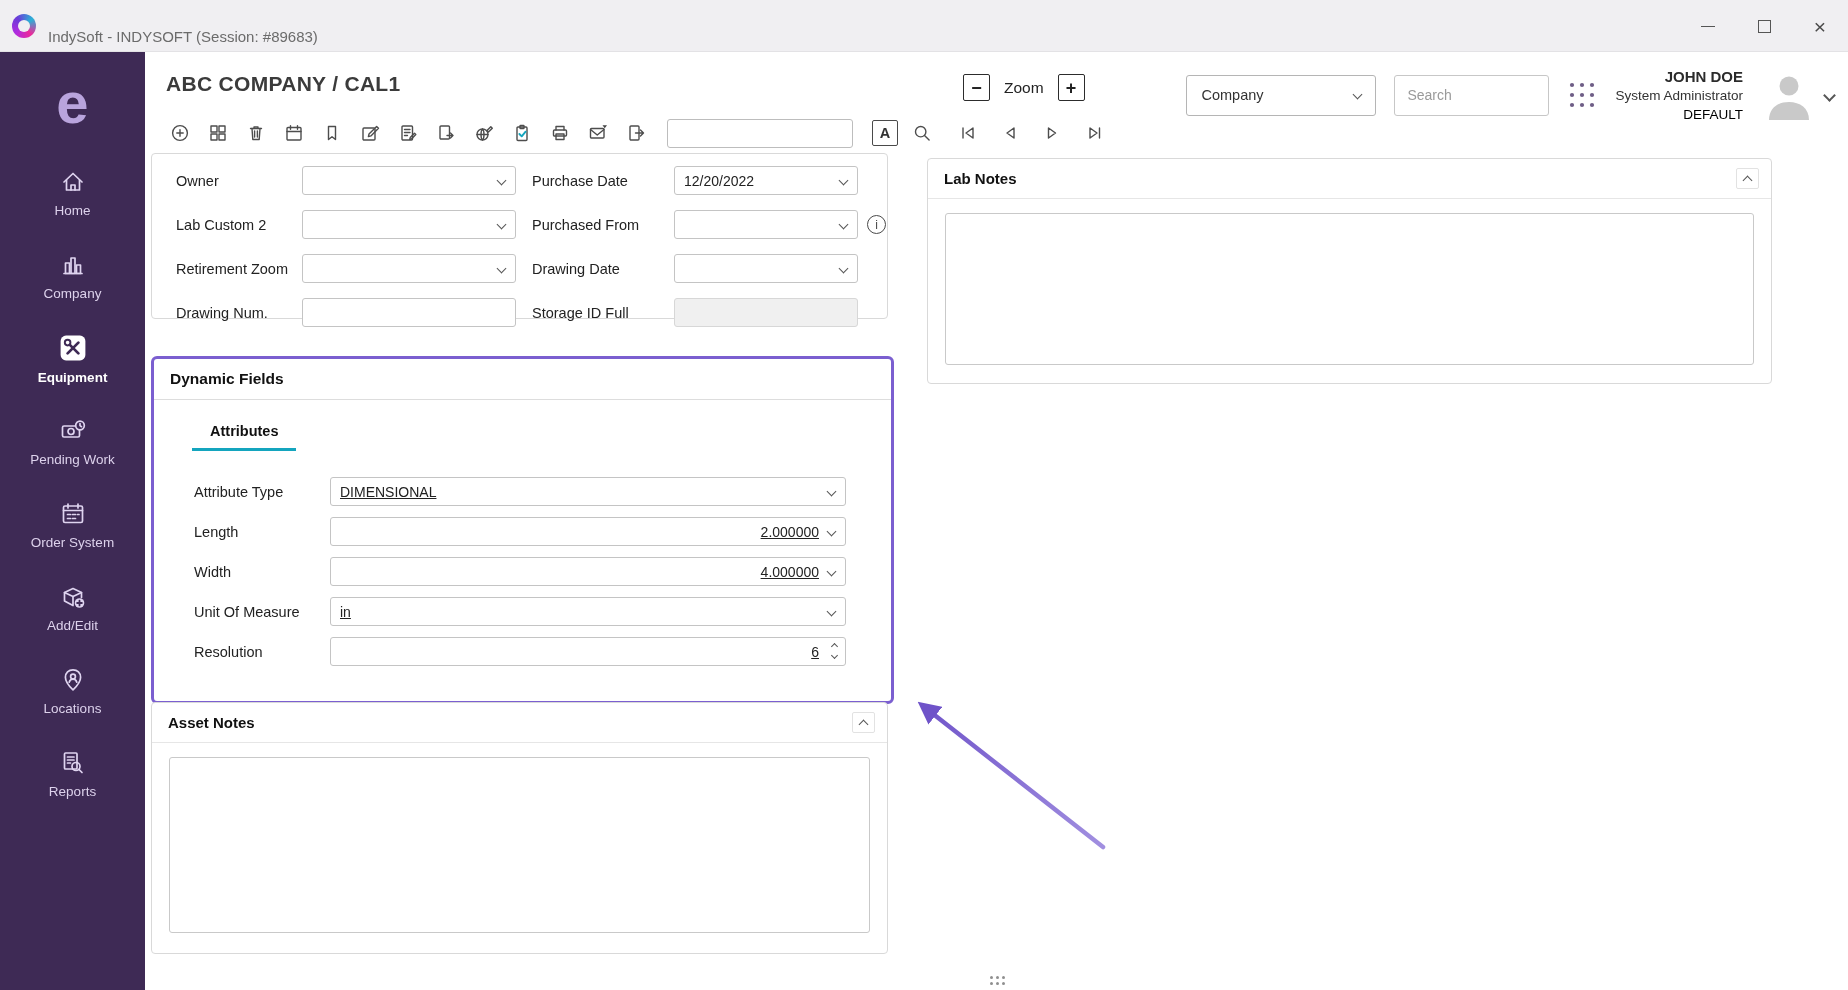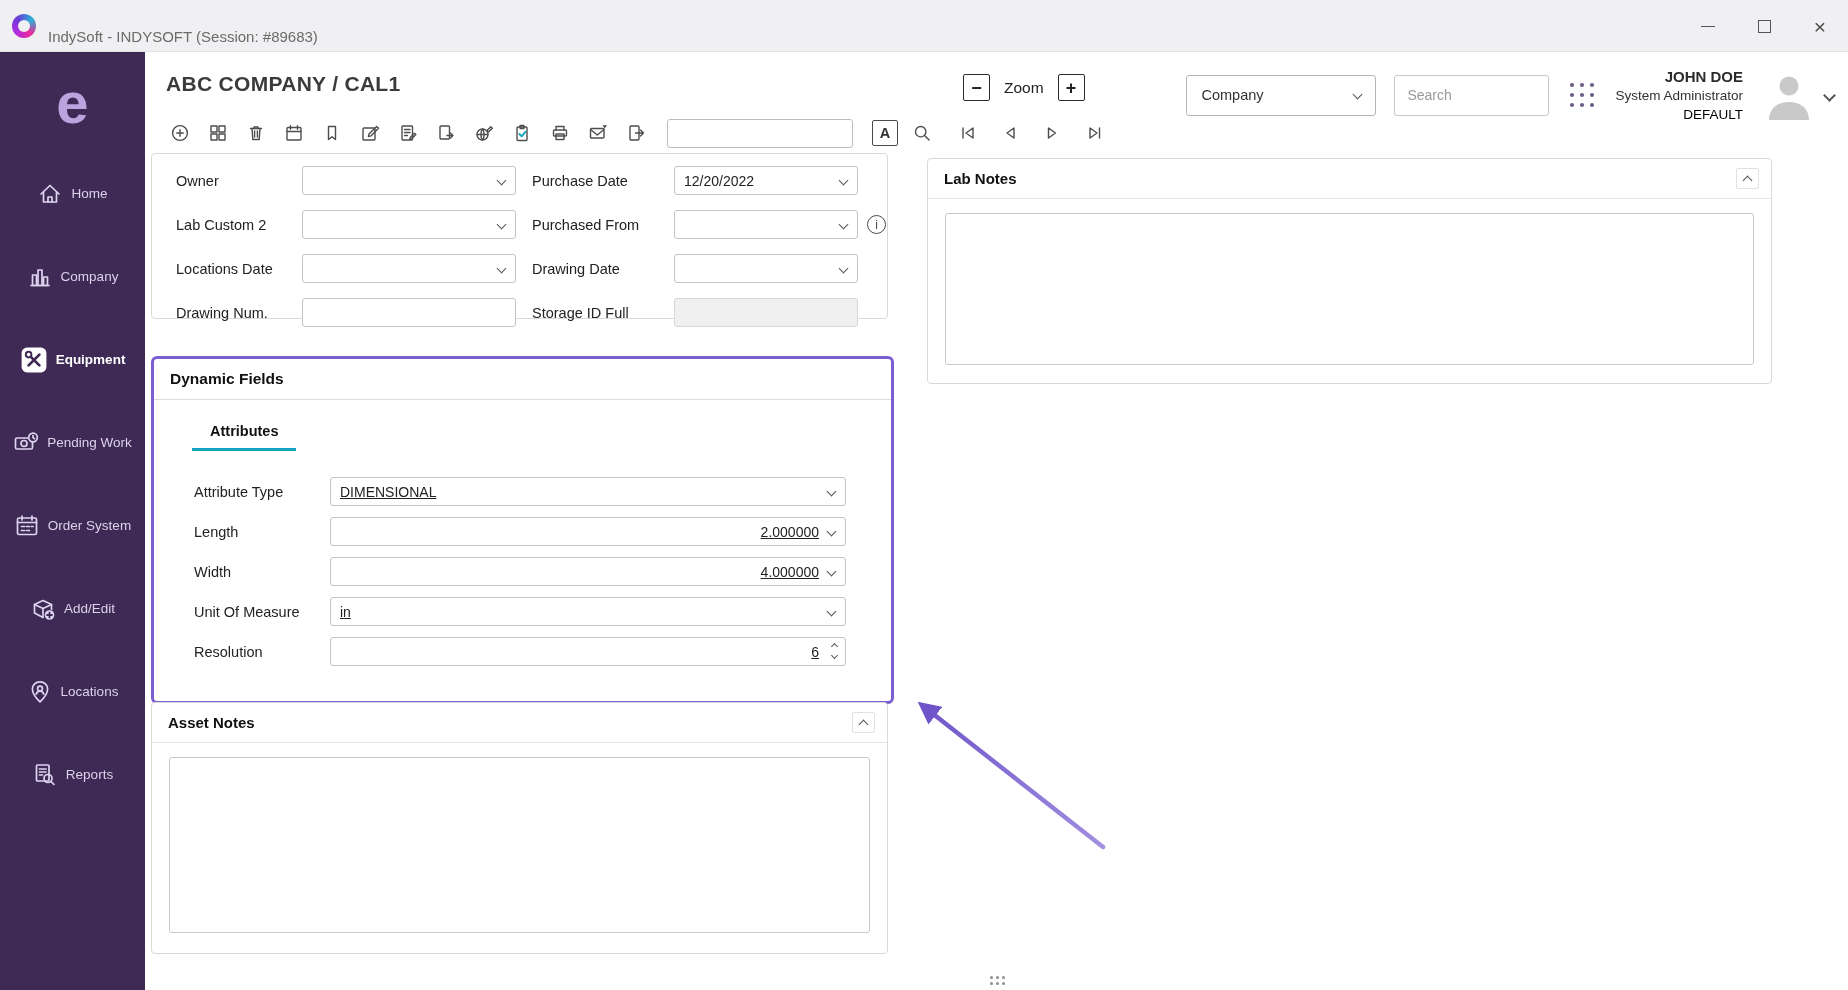--- a/index.html
+++ b/index.html
@@ -22,21 +22,21 @@
              cursor:default; }
   .glyph-min { width:14px; border-top:1.4px solid #555; }
   .glyph-max { width:13px; height:13px; border:1.4px solid #555; }
   .glyph-close { font-size:21px; color:#4a4a4a; line-height:1; }
 
   
   .sidebar { position:absolute; left:0; top:52px; width:145px; height:938px;
              background:#3E2A55; display:flex; flex-direction:column; align-items:center; }
   .side-logo { height:100px; display:flex; align-items:center; justify-content:center;
                font-size:58px; font-weight:bold; color:#b9a4dd; }
-  .nav-item { width:145px; height:83px; display:flex; flex-direction:row;
+  .nav-item { width:145px; height:83px; display:flex; flex-direction:column;
               align-items:center; justify-content:center; gap:8px; cursor:pointer; }
   .nav-label { font-size:13.5px; color:#ddd2ec; }
   .nav-item.active .nav-label { color:#ffffff; font-weight:bold; }
   .nav-item svg { display:block; }
 
   
   .main { position:absolute; left:145px; top:52px; width:1703px; height:938px; background:#fff; }
   .page-title { position:absolute; left:21px; top:20px; font-size:21px; font-weight:bold;
                 color:#3b3b3b; letter-spacing:.3px; }
 
@@ -431,21 +431,21 @@
           <span></span>
           <span class="chev"></span>
         </div>
         <span class="flabel r">Purchased From</span>
         <div class="combo">
           <span></span>
           <span class="chev"></span>
         </div>
         <span class="info-badge">i</span>
 
-        <span class="flabel">Locations Date</span>
+        <span class="flabel">Retirement Zoom</span>
         <div class="combo">
           <span></span>
           <span class="chev"></span>
         </div>
         <span class="flabel r">Drawing Date</span>
         <div class="combo">
           <span></span>
           <span class="chev"></span>
         </div>
         <span></span>

